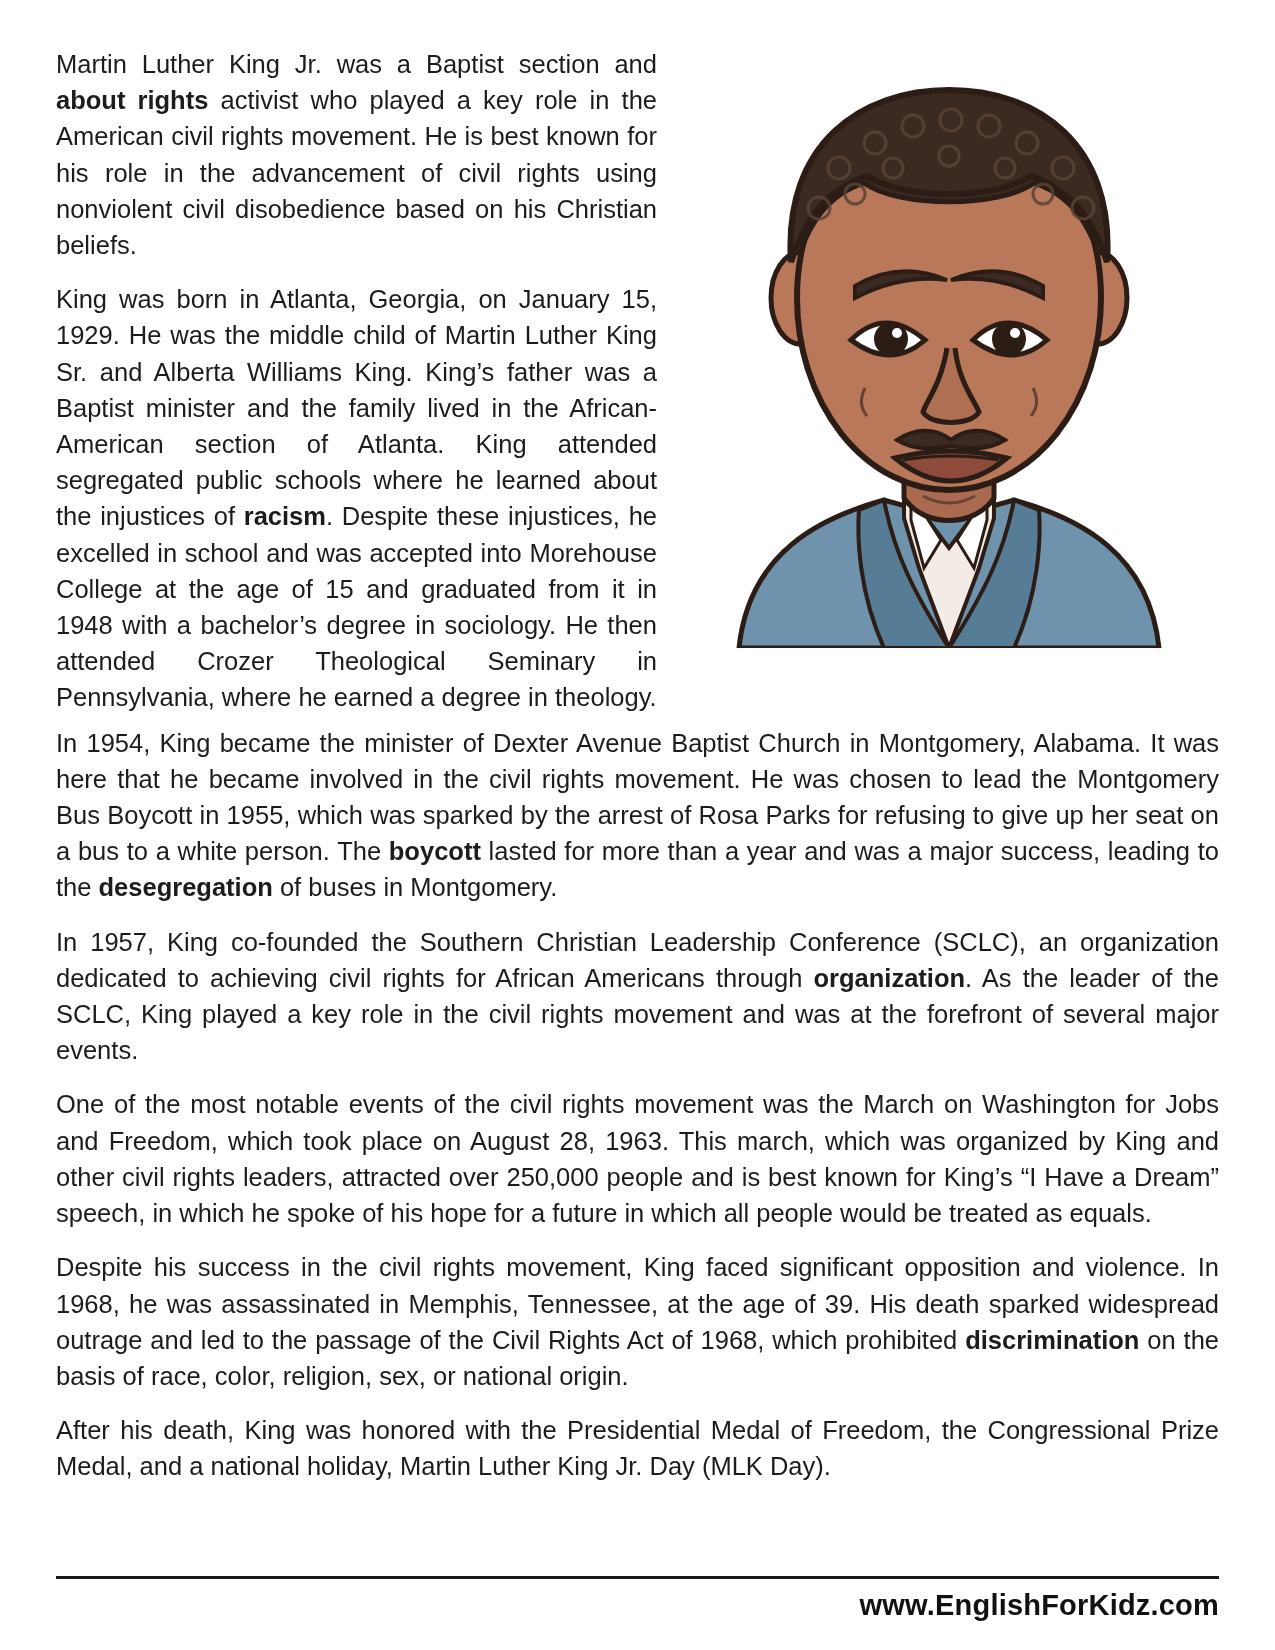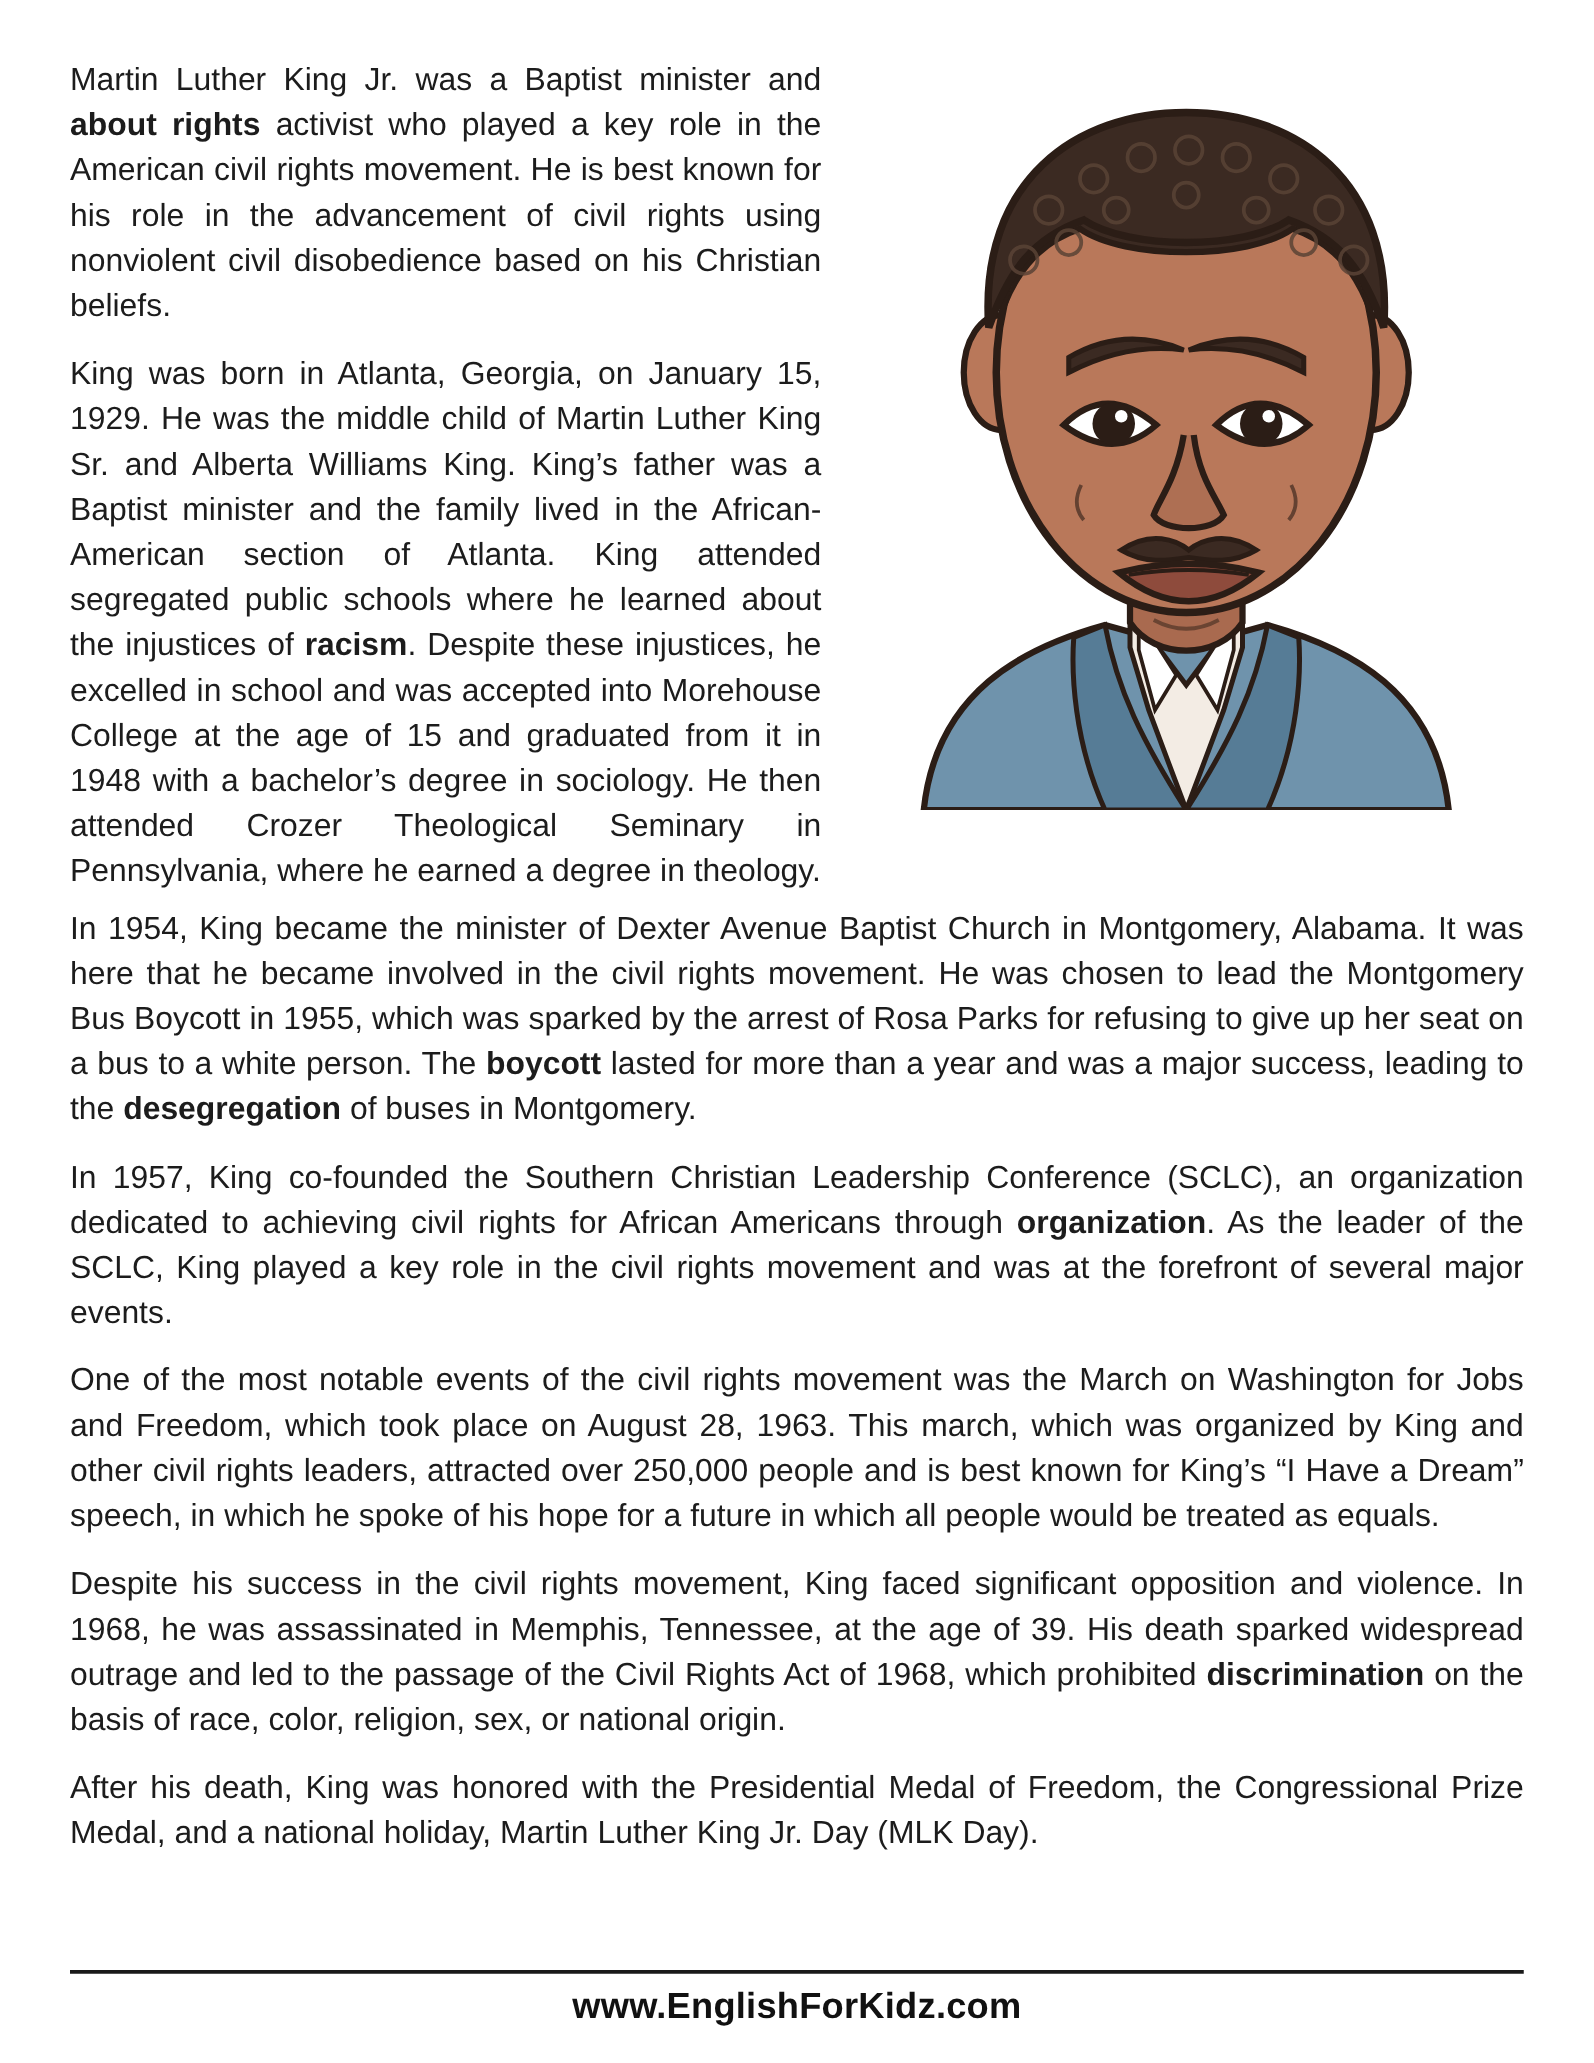--- a/index.html
+++ b/index.html
@@ -53,21 +53,21 @@
     position: absolute;
     left: 56px;
     right: 56px;
     bottom: 28px;
   }
   .footer-rule {
     border-top: 3px solid #1a1a1a;
     margin-bottom: 10px;
   }
   .footer-text {
-    text-align: center;
+    text-align: right;
     font-size: 29px;
     font-weight: bold;
     letter-spacing: 0.2px;
     color: #111;
   }
   .clearfix::after { content: ""; display: block; clear: both; }
 </style>
 </head>
 <body>
 
@@ -142,21 +142,21 @@
         <path d="M216 410 q 56 -14 112 0 q -56 46 -112 0 Z" fill="#8e4b3c" stroke="#2b1d16" stroke-width="5"></path>
         <path d="M224 412 q 48 -8 96 0" fill="none" stroke="#2b1d16" stroke-width="3"></path>
 
         <path d="M186 340 q -8 16 2 28" fill="none" stroke="#2b1d16" stroke-width="3" opacity="0.6"></path>
         <path d="M354 340 q 8 16 -2 28" fill="none" stroke="#2b1d16" stroke-width="3" opacity="0.6"></path>
         <path d="M244 448 q 26 14 52 0" fill="none" stroke="#2b1d16" stroke-width="3" opacity="0.5"></path>
       </svg>
     </div>
 
     <p>
-      <span>Martin Luther King Jr. was a Baptist minister and </span><b>about rights</b><span> activist who played a key role in the American civil rights movement. He is best known for his role in the advancement of civil rights using nonviolent civil disobedience based on his Christian beliefs.</span>
+      <span>Martin Luther King Jr. was a Baptist section and </span><b>about rights</b><span> activist who played a key role in the American civil rights movement. He is best known for his role in the advancement of civil rights using nonviolent civil disobedience based on his Christian beliefs.</span>
     </p>
 
     <p class="last-of-wrap">
       <span>King was born in Atlanta, Georgia, on January 15, 1929. He was the middle child of Martin Luther King Sr. and Alberta Williams King. King’s father was a Baptist minister and the family lived in the African-American section of Atlanta. King attended segregated public schools where he learned about the injustices of </span><b>racism</b><span>. Despite these injustices, he excelled in school and was accepted into Morehouse College at the age of 15 and graduated from it in 1948 with a bachelor’s degree in sociology. He then attended Crozer Theological Seminary in Pennsylvania, where he earned a degree in theology.</span>
     </p>
 
     <div style="clear:both"></div>
 
     <p>
       <span>In 1954, King became the minister of Dexter Avenue Baptist Church in Montgomery, Alabama. It was here that he became involved in the civil rights movement. He was chosen to lead the Montgomery Bus Boycott in 1955, which was sparked by the arrest of Rosa Parks for refusing to give up her seat on a bus to a white person. The </span><b>boycott</b><span> lasted for more than a year and was a major success, leading to the </span><b>desegregation</b><span> of buses in Montgomery.</span>

